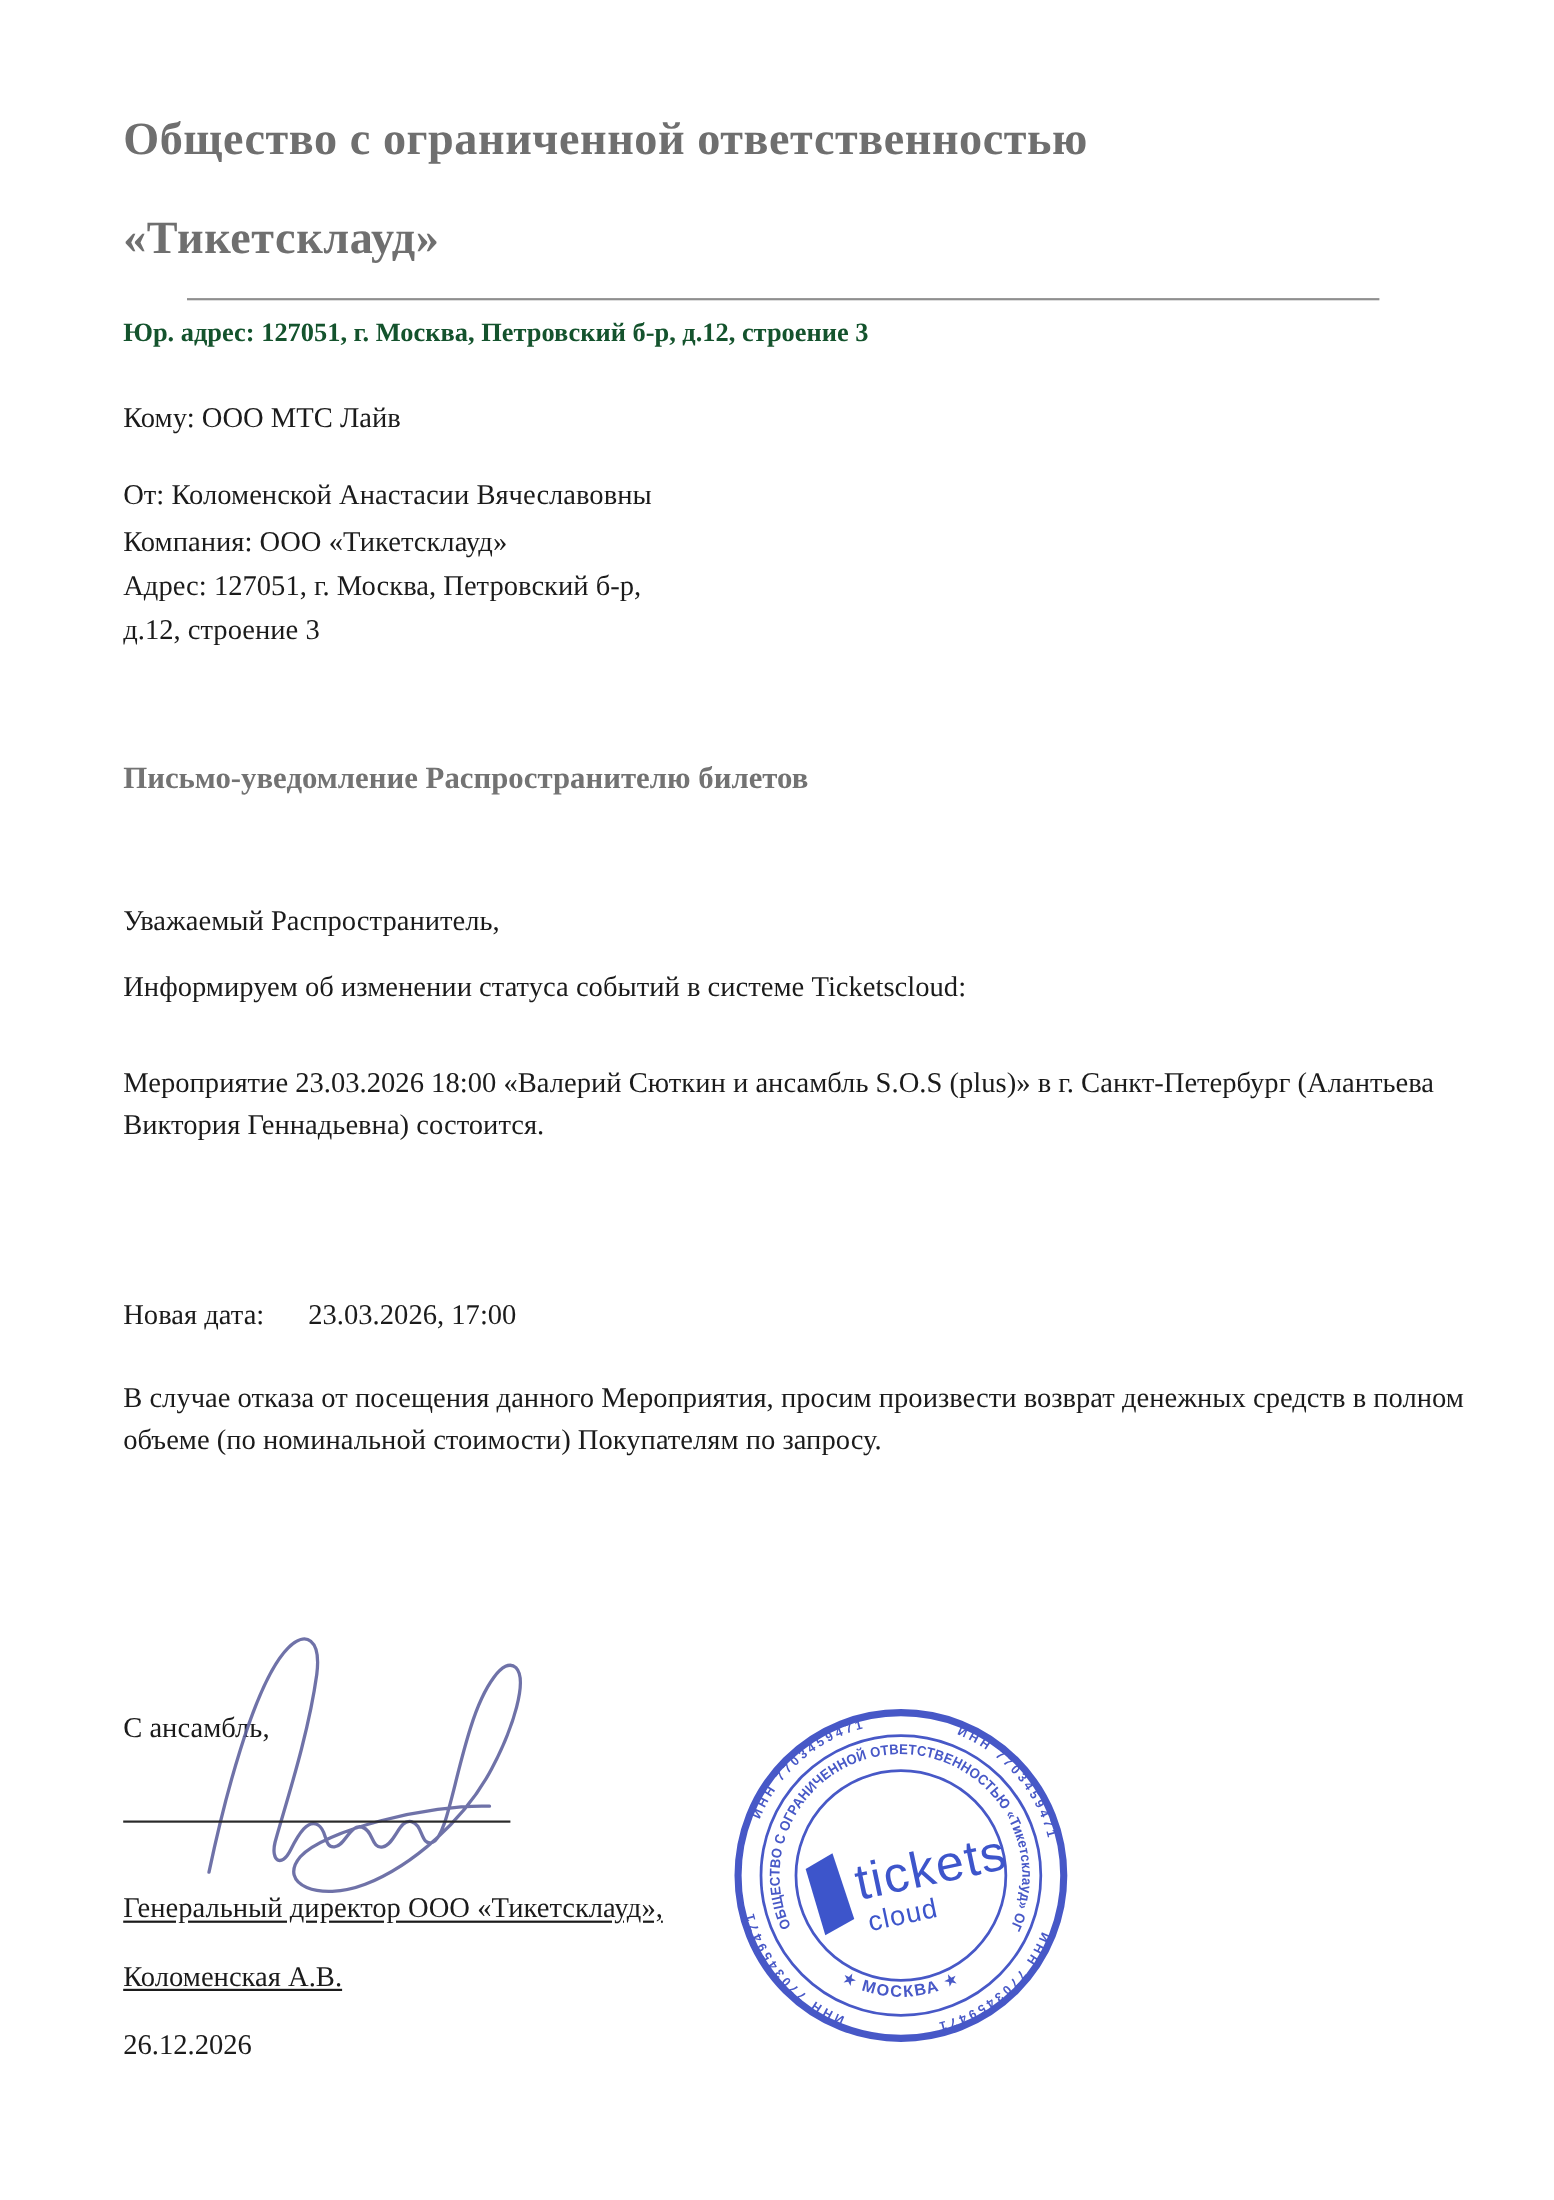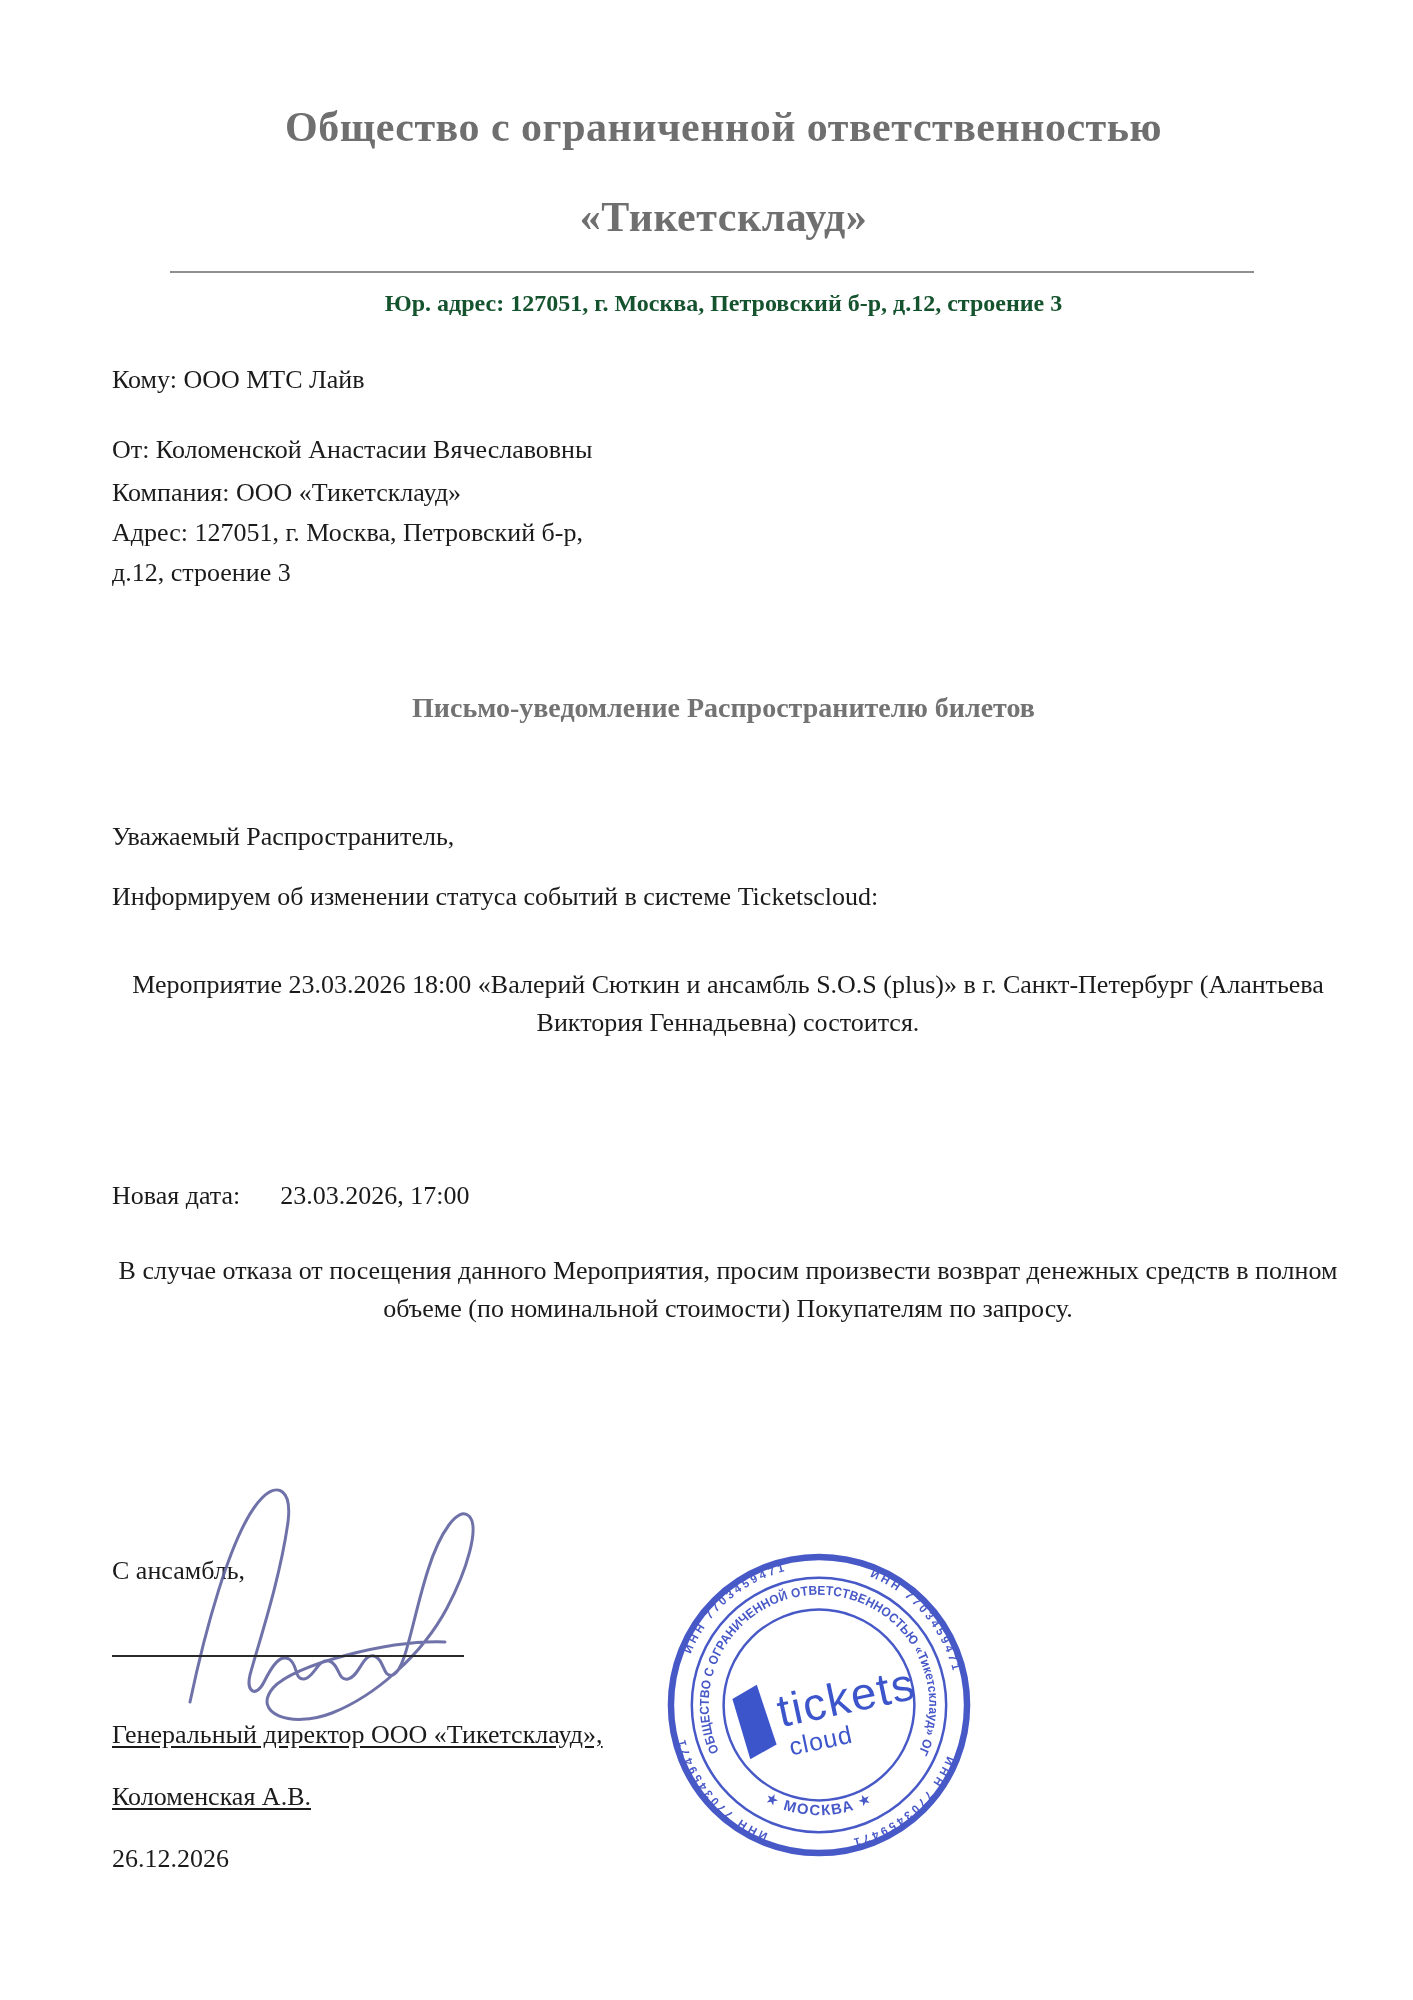--- a/index.html
+++ b/index.html
@@ -2,28 +2,28 @@
 <html><head>
 <meta charset="utf-8">
 <style>
   html,body { margin:0; padding:0; background:#ffffff; }
   .page {
     position:relative; width:1413px; height:2000px; background:#ffffff;
     font-family:"Liberation Serif","DejaVu Serif",serif; color:#1b1b1b;
     overflow:hidden;
   }
   .abs { position:absolute; }
-  .center-col { left:112px; width:1223px; text-align:center; }
+  .center-col { left:112px; width:1223px; text-align:left; }
   .left-col { left:112px; width:1232px; text-align:left; }
   .org-title { font-size:42px; font-weight:bold; color:#6f6f6f; letter-spacing:0.5px; }
   .legal-addr { font-size:24px; font-weight:bold; color:#14532d; }
   .hr1 { top:271px; left:170px; width:1084px; border-top:2px solid #8f8f8f; height:0; }
   .body-line { font-size:26px; line-height:38px; color:#1b1b1b; }
   .subject { font-size:28px; font-weight:bold; color:#737373; }
-  .para { font-size:26px; line-height:38px;text-align:center; }
+  .para { font-size:26px; line-height:38px; }
   .newdate-value { margin-left:40px; }
   .sig-line { top:1655px; left:112px; width:352px; border-top:2px solid #2a2a2a; height:0; }
   .underlined { text-decoration:underline; text-underline-offset:3px; }
   .signature-svg { left:160px; top:1470px; width:340px; height:260px; }
   .stamp-svg { left:664px; top:1550px; width:310px; height:310px; opacity:0.93; }
   .stamp-ring-text { font-family:"Liberation Sans","DejaVu Sans",sans-serif; font-weight:bold; fill:#3a4cc3; }
   .stamp-outer-text { font-size:11.5px; letter-spacing:3px; }
   .stamp-middle-text { font-size:13px; letter-spacing:0.2px; }
   .stamp-city-text { font-size:15px; letter-spacing:1.5px; }
   .logo-text { font-family:"Liberation Sans","DejaVu Sans",sans-serif; fill:#2f49c8; }

